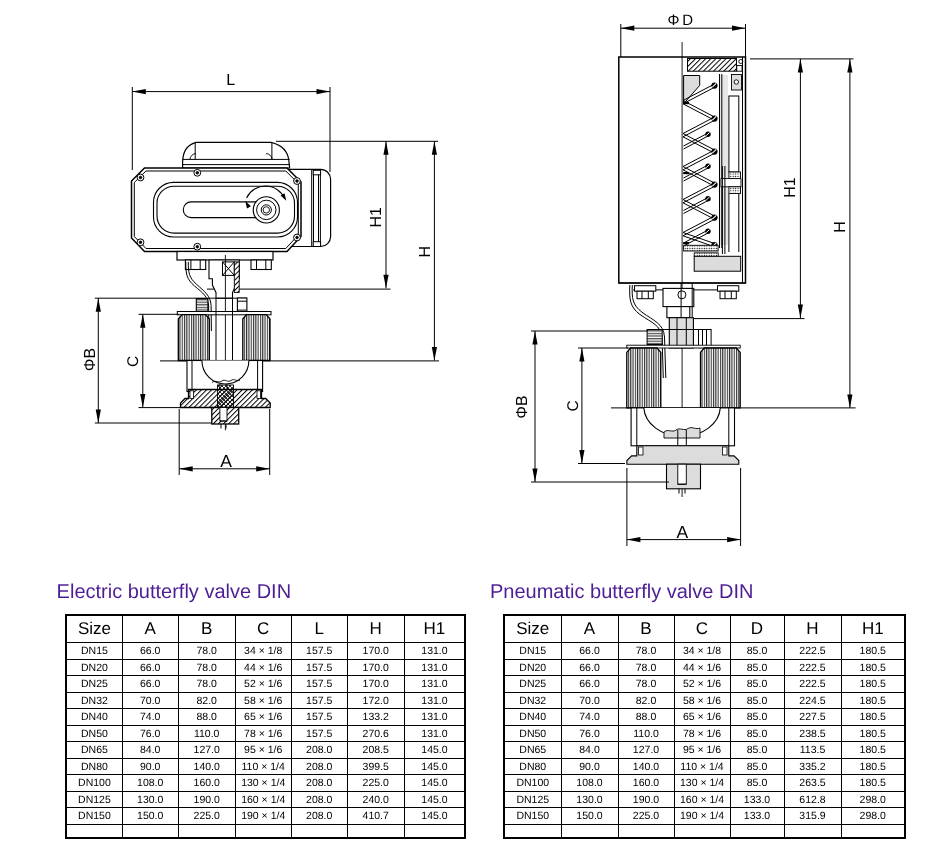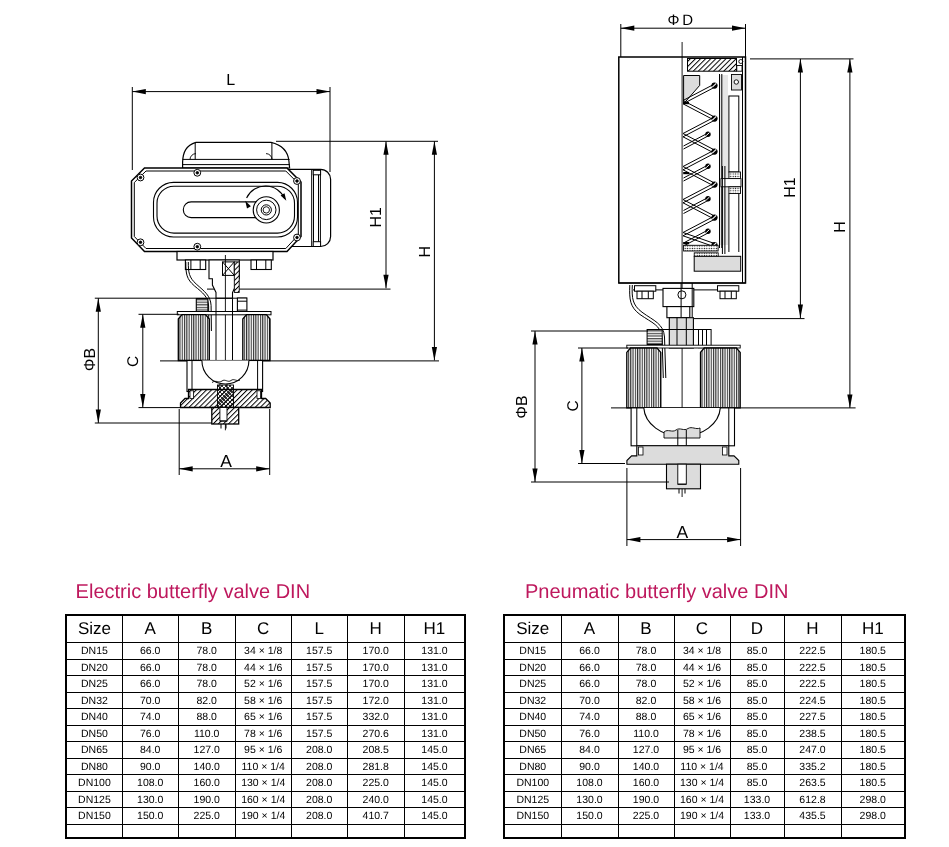--- a/index.html
+++ b/index.html
@@ -1,17 +1,17 @@
 <!DOCTYPE html>
 <html><head><meta charset="utf-8">
 <style>
 html,body{margin:0;padding:0;background:#fff;}
 *{-webkit-font-smoothing:antialiased;text-rendering:geometricPrecision;}
 #page{position:relative;width:949px;height:847px;font-family:"Liberation Sans",sans-serif;overflow:hidden;transform:translateZ(0);}
-.title{position:absolute;font-size:20px;color:#be185d;white-space:nowrap;margin-left:19px;}
+.title{position:absolute;font-size:20px;color:#4c1d95;white-space:nowrap;}
 table.t{position:absolute;border-collapse:collapse;table-layout:fixed;border:2px solid #000;}
 table.t td{border:1px solid #000;text-align:center;vertical-align:middle;padding:0;font-size:10.5px;color:#000;overflow:hidden;}
 table.t tr.h td{font-size:17px;height:26px;margin-top:32px;}
 table.t tr.d td{height:15.5px;}
 table.t tr.e td{height:12px;}
 </style></head>
 <body>
 <div id="page">
 <svg width="949" height="580" viewBox="0 0 949 580" font-family="Liberation Sans, sans-serif" style="position:absolute;left:0;top:0">
       <defs>
@@ -301,21 +301,21 @@
 <text x="577.5" y="406" font-size="15.5" fill="#000" text-anchor="middle" transform="rotate(-90 577.5 406)">C</text>
 <line x1="626.9" y1="468" x2="626.9" y2="546" stroke="#000" stroke-width="1.0"></line>
 <line x1="740.6" y1="468" x2="740.6" y2="546" stroke="#000" stroke-width="1.0"></line>
 <line x1="626.9" y1="539.6" x2="740.6" y2="539.6" stroke="#000" stroke-width="1"></line>
 <polygon points="626.9,539.6 640.4,537.0 640.4,542.2" fill="#000"></polygon>
 <polygon points="740.6,539.6 727.1,542.2 727.1,537.0" fill="#000"></polygon>
 <text x="682.3" y="537.5" font-size="17.5" fill="#000" text-anchor="middle">A</text>
 </g>
     </svg>
 <div class="title" style="left:56.6px;top:581px;">Electric butterfly valve DIN</div>
-<div class="title" style="left:506px;top:581px;">Pneumatic butterfly valve DIN</div>
+<div class="title" style="left:490px;top:581px;">Pneumatic butterfly valve DIN</div>
 <table class="t" style="left:65.2px;top:614.4px">
       <colgroup>
         <col style="width:56px">
         <col style="width:56px">
         <col style="width:57px">
         <col style="width:56px">
         <col style="width:56px">
         <col style="width:57px">
         <col style="width:61px">
       </colgroup>
@@ -364,21 +364,21 @@
           <td>157.5</td>
           <td>172.0</td>
           <td>131.0</td>
         </tr>
         <tr class="d">
           <td>DN40</td>
           <td>74.0</td>
           <td>88.0</td>
           <td>65 × 1/6</td>
           <td>157.5</td>
-          <td>332.0</td>
+          <td>133.2</td>
           <td>131.0</td>
         </tr>
         <tr class="d">
           <td>DN50</td>
           <td>76.0</td>
           <td>110.0</td>
           <td>78 × 1/6</td>
           <td>157.5</td>
           <td>270.6</td>
           <td>131.0</td>
@@ -391,21 +391,21 @@
           <td>208.0</td>
           <td>208.5</td>
           <td>145.0</td>
         </tr>
         <tr class="d">
           <td>DN80</td>
           <td>90.0</td>
           <td>140.0</td>
           <td>110 × 1/4</td>
           <td>208.0</td>
-          <td>281.8</td>
+          <td>399.5</td>
           <td>145.0</td>
         </tr>
         <tr class="d">
           <td>DN100</td>
           <td>108.0</td>
           <td>160.0</td>
           <td>130 × 1/4</td>
           <td>208.0</td>
           <td>225.0</td>
           <td>145.0</td>
@@ -512,21 +512,21 @@
           <td>85.0</td>
           <td>238.5</td>
           <td>180.5</td>
         </tr>
         <tr class="d">
           <td>DN65</td>
           <td>84.0</td>
           <td>127.0</td>
           <td>95 × 1/6</td>
           <td>85.0</td>
-          <td>247.0</td>
+          <td>113.5</td>
           <td>180.5</td>
         </tr>
         <tr class="d">
           <td>DN80</td>
           <td>90.0</td>
           <td>140.0</td>
           <td>110 × 1/4</td>
           <td>85.0</td>
           <td>335.2</td>
           <td>180.5</td>
@@ -548,21 +548,21 @@
           <td>133.0</td>
           <td>612.8</td>
           <td>298.0</td>
         </tr>
         <tr class="d">
           <td>DN150</td>
           <td>150.0</td>
           <td>225.0</td>
           <td>190 × 1/4</td>
           <td>133.0</td>
-          <td>435.5</td>
+          <td>315.9</td>
           <td>298.0</td>
         </tr>
         <tr class="e">
           <td></td>
           <td></td>
           <td></td>
           <td></td>
           <td></td>
           <td></td>
           <td></td>

